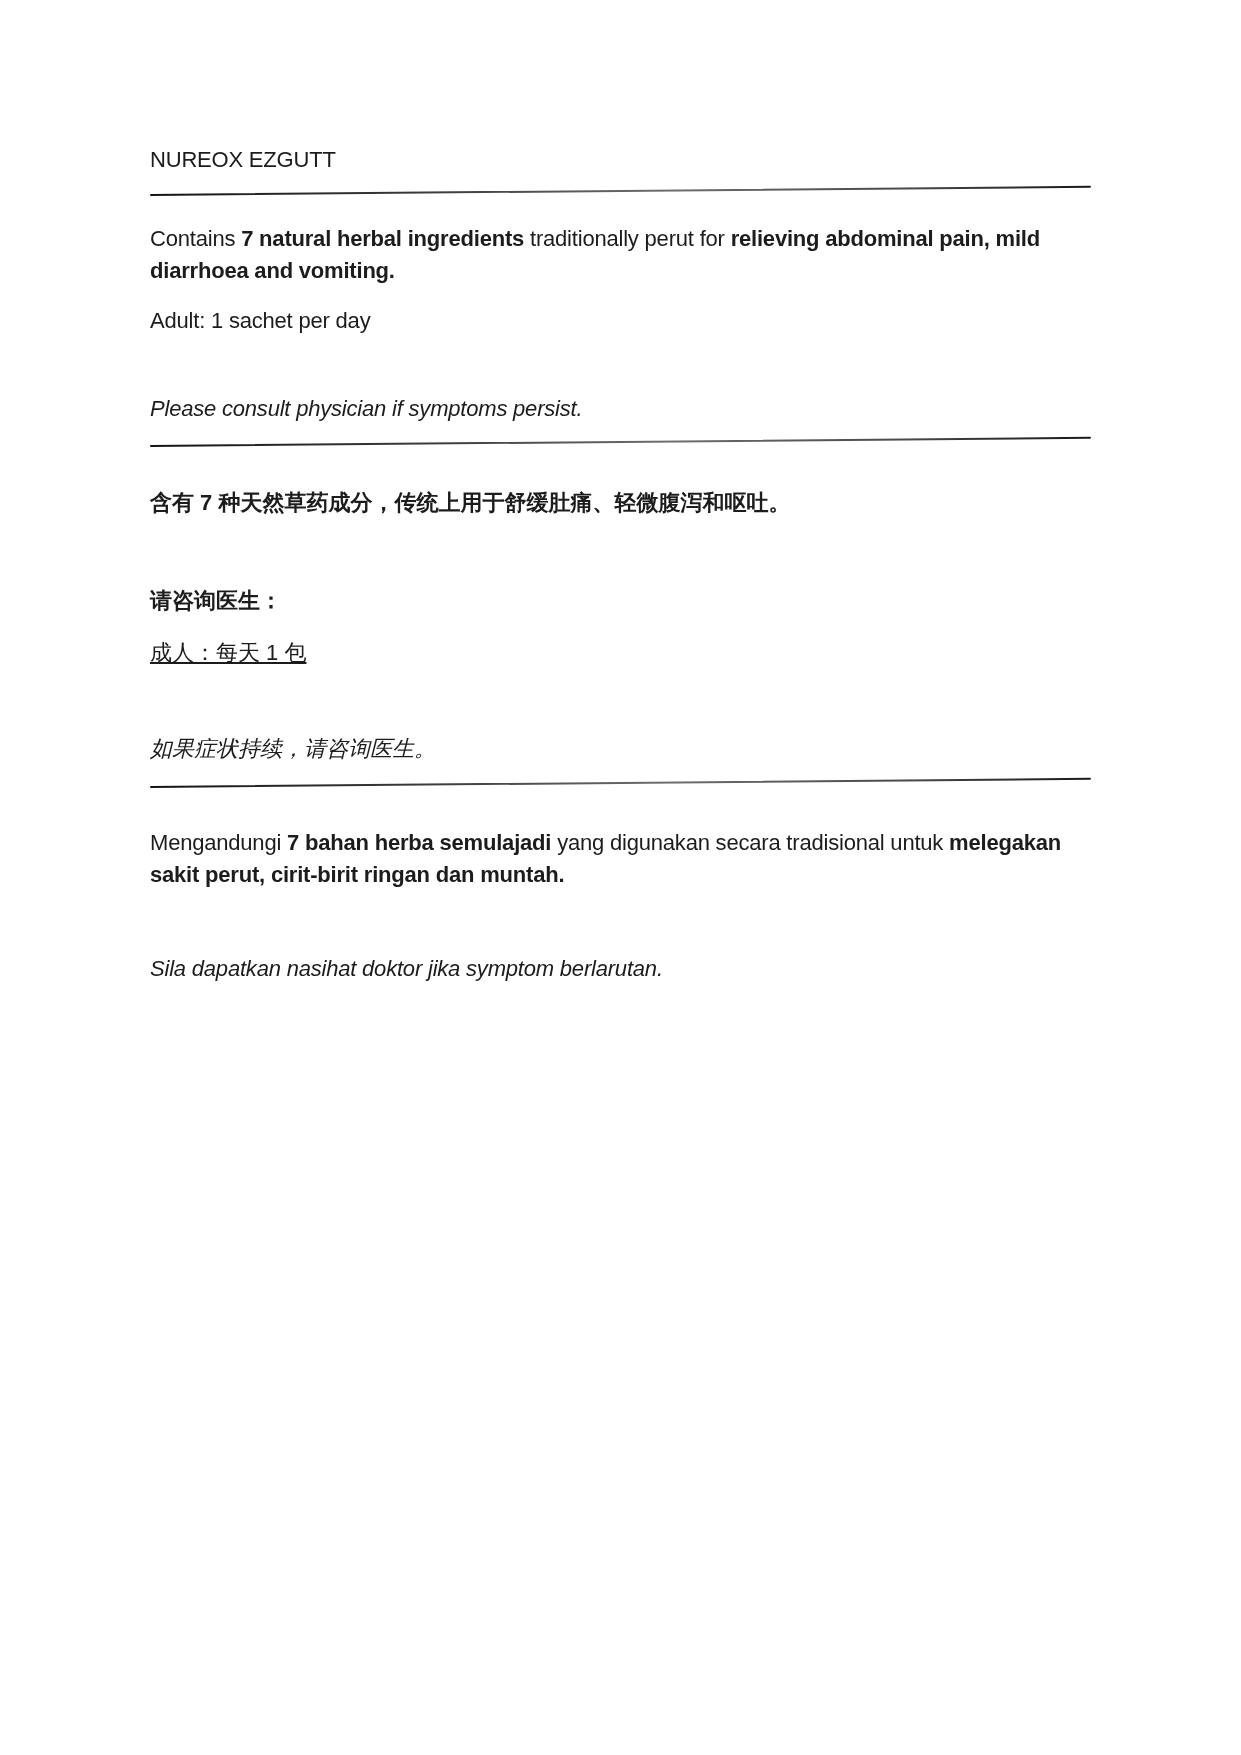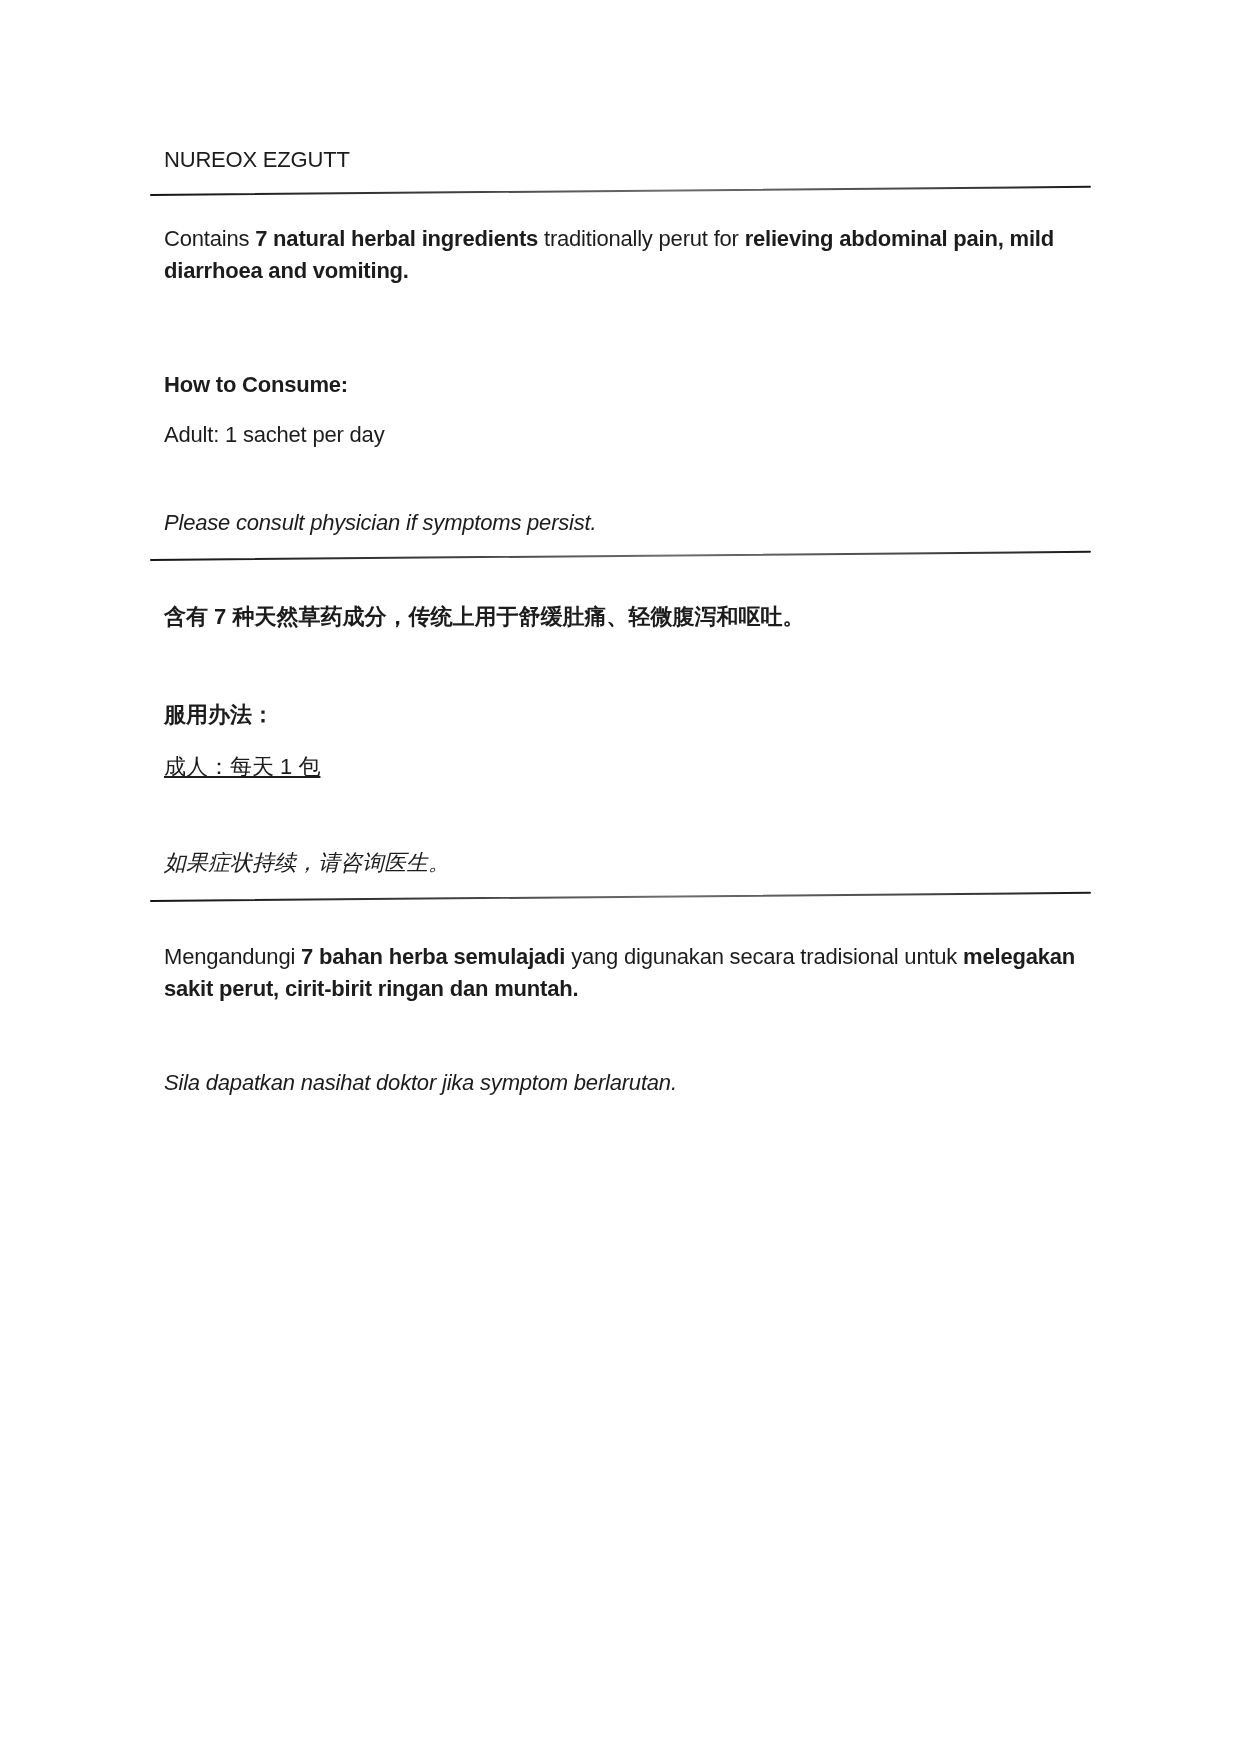--- a/index.html
+++ b/index.html
@@ -15,21 +15,21 @@
     margin: 0 auto;
     background: #ffffff;
     font-family: "Liberation Sans", "DejaVu Sans", sans-serif;
     color: #1c1c1c;
     overflow: hidden;
   }
   .content {
     padding: 0 150px;
   }
   p {
-    margin: 14px;
+    margin: 0;
     font-size: 22px;
     line-height: 32px;
     letter-spacing: -0.2px;
   }
   .cjk {
     font-size: 22px;
     line-height: 34px;
     letter-spacing: 0;
   }
   .b { font-weight: bold; }
@@ -68,31 +68,30 @@
 
 <div class="page">
   <div class="content">
 
     <p class="m-title">NUREOX EZGUTT</p>
 
     <div class="rule m-rule1"></div>
 
     <p class="m-en-intro"><span>Contains </span><span class="b">7 natural herbal ingredients</span><span> traditionally perut for </span><span class="b">relieving abdominal pain, mild diarrhoea and vomiting</span><span class="b">.</span></p>
 
-    <p class="b m-en-how">How to Consume:</p>
 
     <p class="m-en-dosage">Adult: 1 sachet per day</p>
 
     <p class="i m-en-disc">Please consult physician if symptoms persist.</p>
 
     <div class="rule m-rule2"></div>
 
     <p class="cjk b m-cn-intro">含有 7 种天然草药成分，传统上用于舒缓肚痛、轻微腹泻和呕吐。</p>
 
-    <p class="cjk b m-cn-how">服用办法：</p>
+    <p class="cjk b m-cn-how">请咨询医生：</p>
 
     <p class="cjk m-cn-dosage">成人：每天 1 包</p>
 
     <p class="cjk i m-cn-disc">如果症状持续，请咨询医生。</p>
 
     <div class="rule m-rule3"></div>
 
     <p class="m-ms-intro"><span>Mengandungi </span><span class="b">7 bahan herba semulajadi</span><span> yang digunakan secara tradisional untuk </span><span class="b">melegakan sakit perut, cirit-birit ringan dan muntah.</span></p>
 
 

